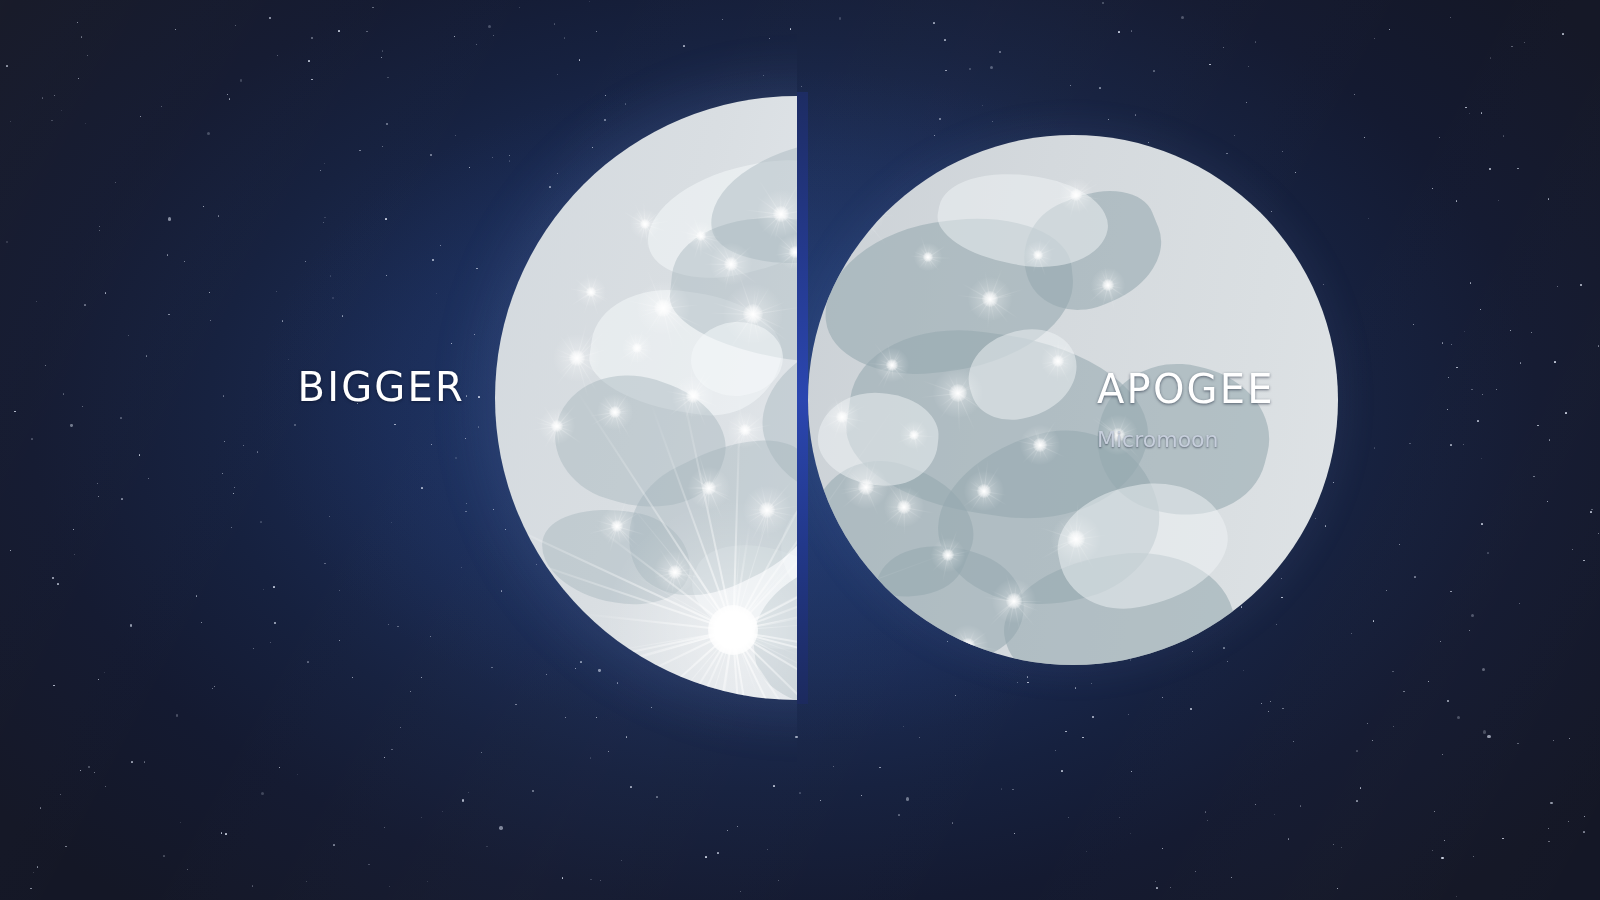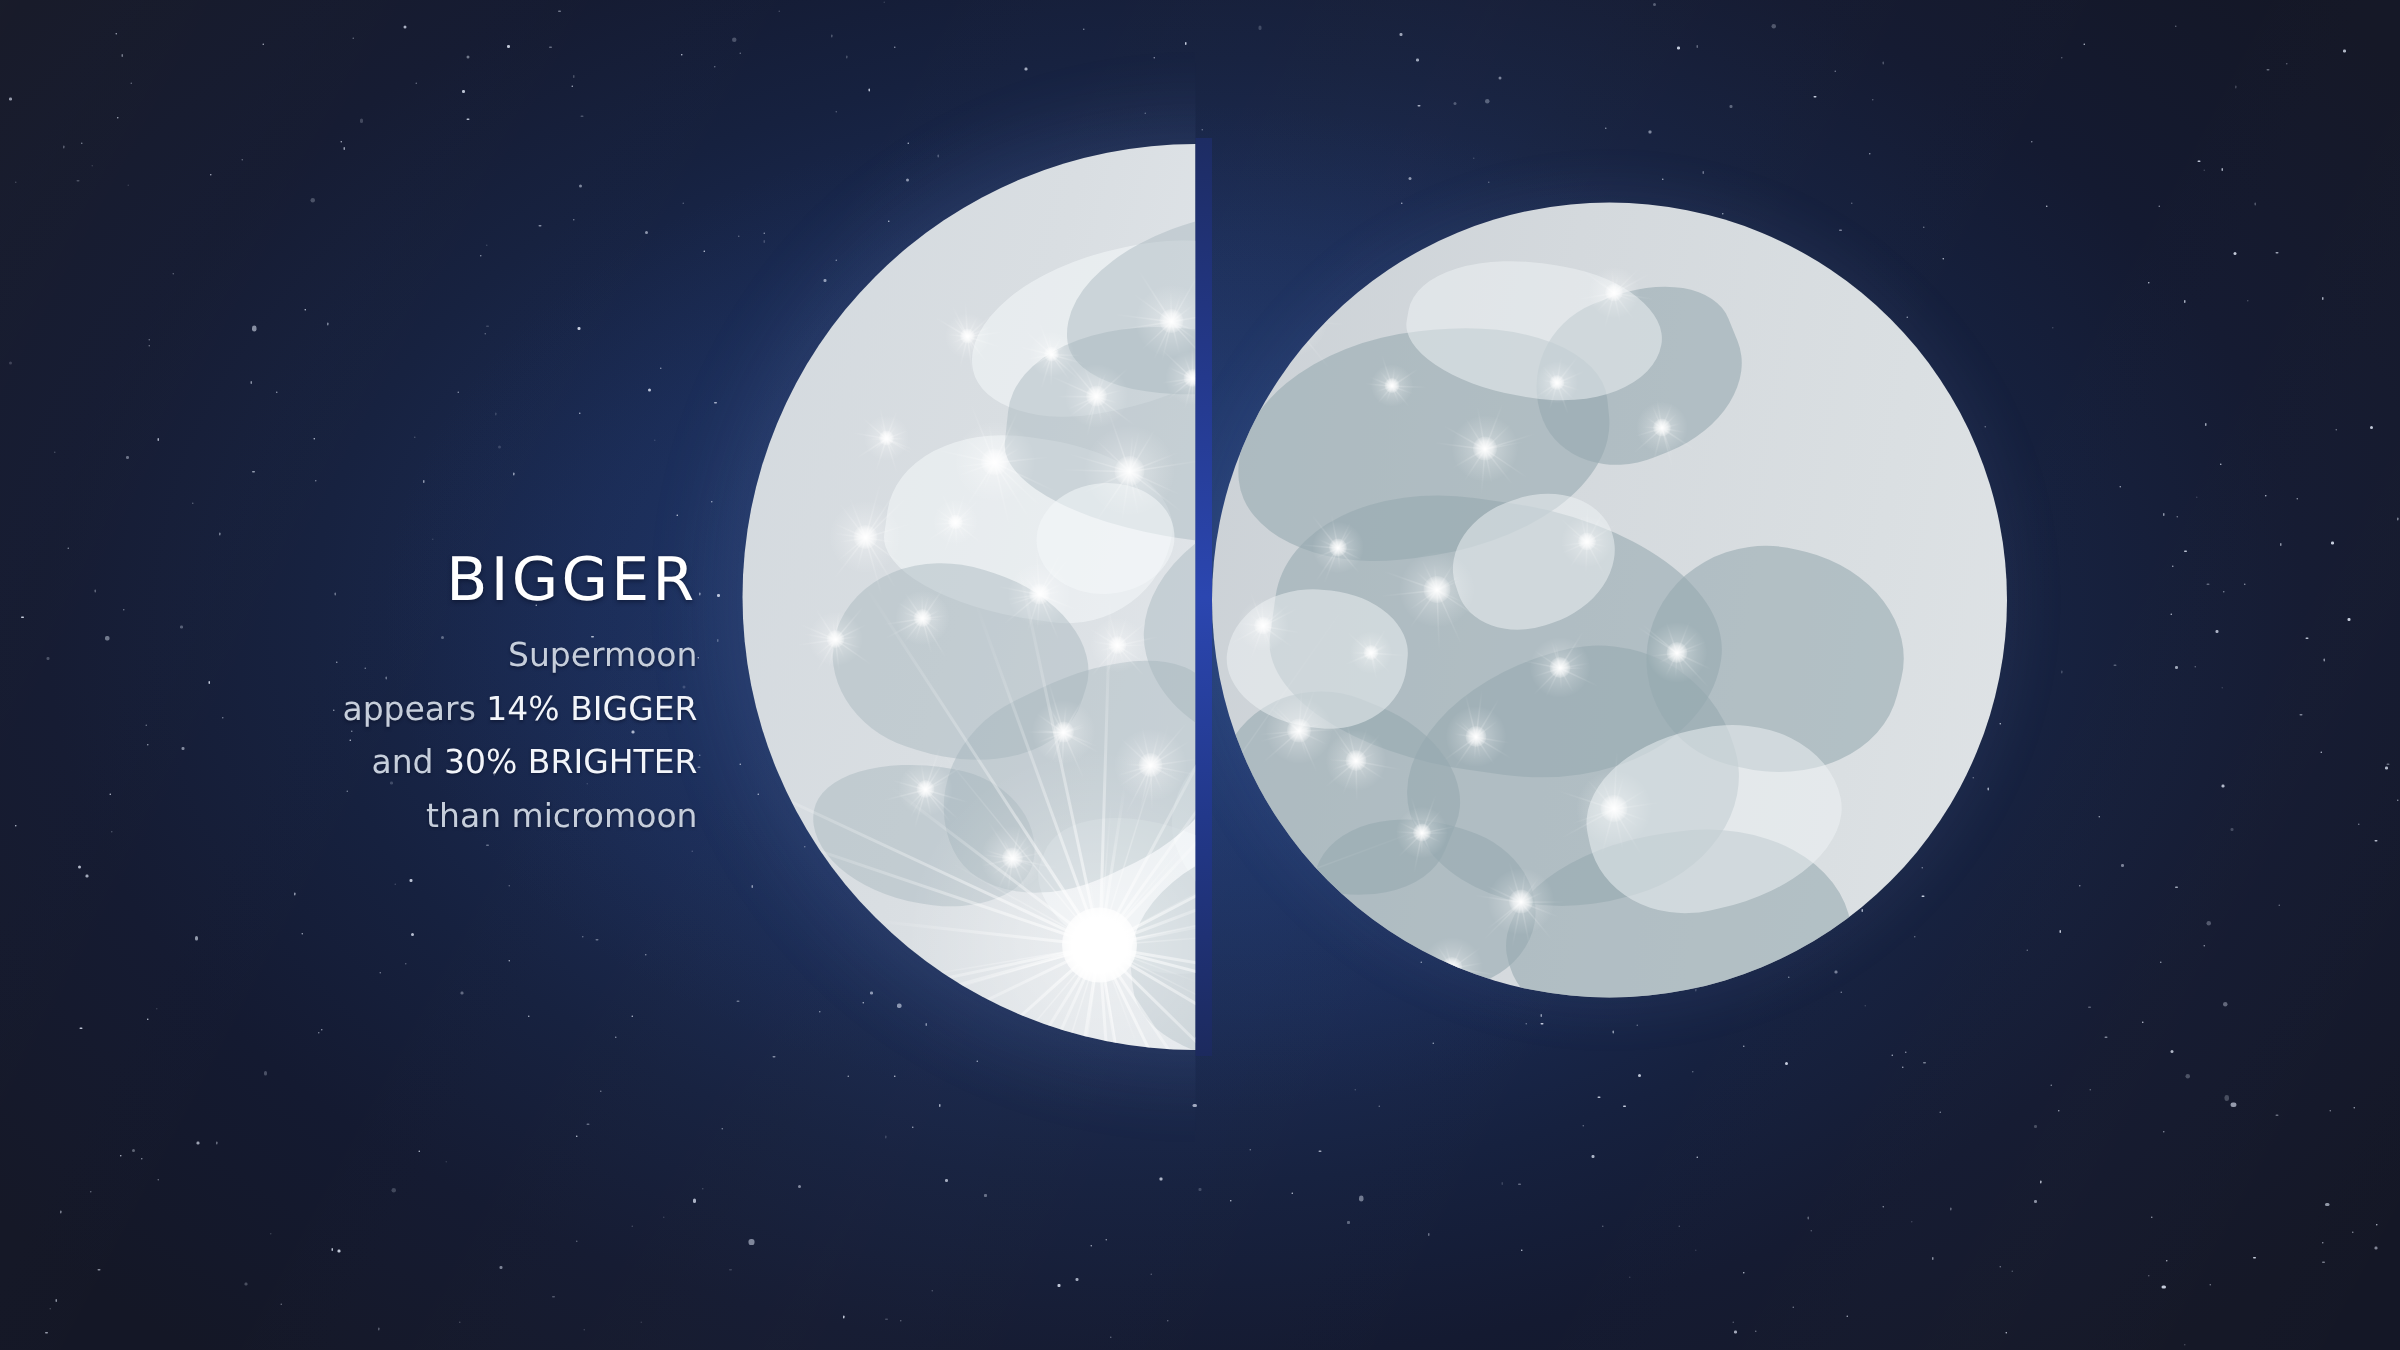--- a/index.html
+++ b/index.html
@@ -1522,23 +1522,23 @@
             </i>
           </div>
       </div>
     </div>
 
     <div class="seam"></div>
   </div>
 
   <div class="label-block label-left">
     <div class="heading">BIGGER</div>
+  </div>
+
+  <div class="label-block label-right">
+    <div class="heading">APOGEE</div>
     <div class="subtext">
-      <span class="subline">Supermoon</span>
-      <span class="subline"><span>appears </span><span class="em">14% BIGGER</span></span>
-      <span class="subline"><span>and </span><span class="em">30% BRIGHTER</span></span>
-      <span class="subline">than micromoon</span>
+      <span class="subline">Micromoon</span>
     </div>
   </div>
 
 
-
 </div>
 
 </body></html>

